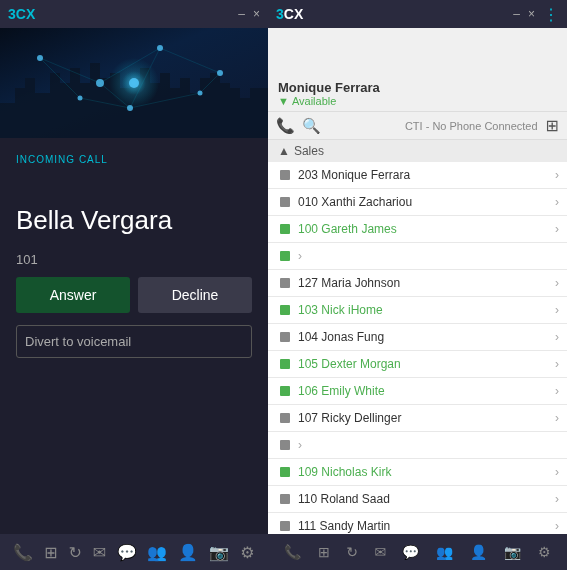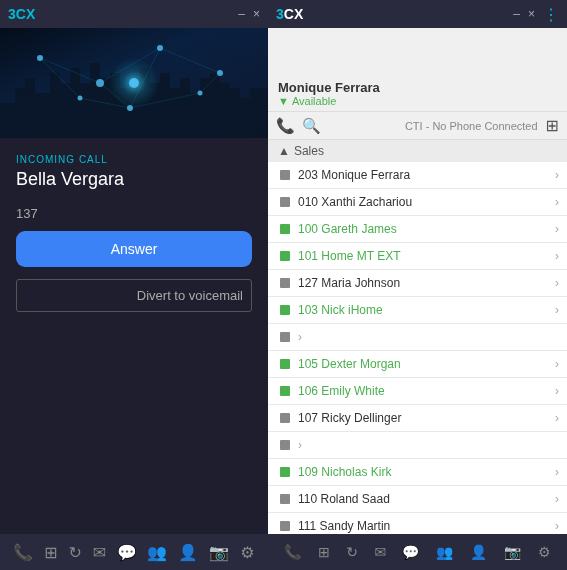--- a/index.html
+++ b/index.html
@@ -62,43 +62,44 @@
     .incoming-label {
       color: #00bcd4;
       font-size: 10px;
       letter-spacing: 1px;
       text-transform: uppercase;
       padding: 16px 12px 4px 16px;
     }
 
     .caller-name {
       color: white;
-      font-size: 18px;
+      font-size: 26px;
       font-weight: 300;
       padding: 0 16px 16px 16px;
+      margin-top: 36px;
     }
 
     .call-number {
       color: #aaa;
       font-size: 13px;
       padding: 0 16px 10px 16px;
     }
 
     .call-buttons {
       display: flex;
       gap: 8px;
       padding: 0 16px 12px 16px;
     }
 
     .btn-answer {
       flex: 1;
-      background: #3b82f6;
+      background: #14532d;
       color: white;
       border: none;
-      border-radius: 9px;
+      border-radius: 3px;
       padding: 10px;
       font-size: 14px;
       cursor: pointer;
     }
 
     .btn-decline {
       flex: 1;
       background: #3a3a4a;
       color: white;
       border: none;
@@ -112,21 +113,21 @@
       display: block;
       width: calc(100% - 32px);
       margin: 0 16px 16px;
       background: transparent;
       color: #aaa;
       border: 1px solid #555;
       border-radius: 3px;
       padding: 8px;
       font-size: 13px;
       cursor: pointer;
-      text-align: right;
+      text-align: left;
     }
 
     .left-spacer { flex: 1; }
 
     .left-bottom-bar {
       background: #2a2a3e;
       height: 36px;
       display: flex;
       align-items: center;
       justify-content: space-around;
@@ -364,24 +365,25 @@
       <circle cx="220" cy="45" r="3" class="glow"></circle>
       <circle cx="80" cy="70" r="2.5" class="glow"></circle>
       <circle cx="130" cy="80" r="3" class="glow"></circle>
       <circle cx="200" cy="65" r="2.5" class="glow"></circle>
       <circle cx="134" cy="55" r="5" fill="#4fc3f7" opacity="0.9"></circle>
     </svg>
   </div>
 
   <div class="incoming-label">INCOMING CALL</div>
   <div class="caller-name">Bella Vergara</div>
-  <div class="call-number">137</div>
+  <div class="call-number">101</div>
 
   <div class="call-buttons">
     <button class="btn-answer">Answer</button>
+    <button class="btn-decline">Decline</button>
   </div>
 
   <button class="btn-voicemail">Divert to voicemail</button>
 
   <div class="left-spacer"></div>
 
   <div class="left-bottom-bar">
     <span class="bottom-icon">📞</span>
     <span class="bottom-icon">⊞</span>
     <span class="bottom-icon">↻</span>
@@ -440,35 +442,35 @@
       <span class="contact-name">010 Xanthi Zachariou</span>
       <span class="contact-arrow">›</span>
     </div>
     <div class="contact-item">
       <div class="status-dot green"></div>
       <span class="contact-name" style="color:#4CAF50">100 Gareth James</span>
       <span class="contact-arrow">›</span>
     </div>
     <div class="contact-item">
       <div class="status-dot green"></div>
-      <span class="contact-name" style="color:#4CAF50">101 Home MT EXT</span>
       <span class="contact-arrow">›</span>
     </div>
     <div class="contact-item">
       <div class="status-dot grey"></div>
       <span class="contact-name">127 Maria Johnson</span>
       <span class="contact-arrow">›</span>
     </div>
     <div class="contact-item">
       <div class="status-dot green"></div>
       <span class="contact-name" style="color:#4CAF50">103 Nick iHome</span>
       <span class="contact-arrow">›</span>
     </div>
     <div class="contact-item">
       <div class="status-dot grey"></div>
+      <span class="contact-name">104 Jonas Fung</span>
       <span class="contact-arrow">›</span>
     </div>
     <div class="contact-item">
       <div class="status-dot green"></div>
       <span class="contact-name" style="color:#4CAF50">105 Dexter Morgan</span>
       <span class="contact-arrow">›</span>
     </div>
     <div class="contact-item">
       <div class="status-dot green"></div>
       <span class="contact-name" style="color:#4CAF50">106 Emily White</span>

